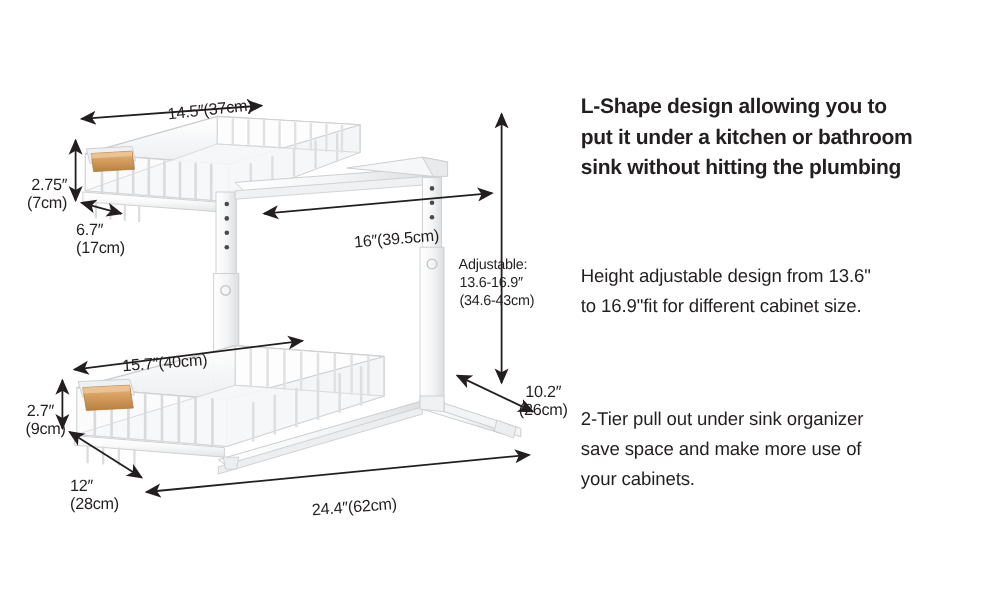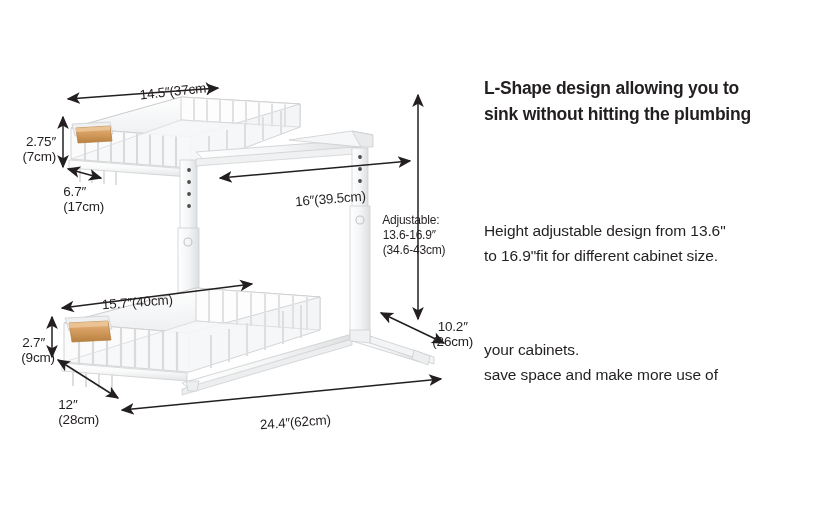--- a/index.html
+++ b/index.html
@@ -287,21 +287,21 @@
         <line x1="58" y1="360" x2="118" y2="398" marker-start="url(#arrTail)" marker-end="url(#arrTip)"></line>
 
         <line x1="122" y1="410" x2="441" y2="379" marker-start="url(#arrTail)" marker-end="url(#arrTip)"></line>
       </g>
     </svg>
 
     <div class="dim-label rot-b" style="left:116px; top:74px;">
       <span>14.5″(37cm)</span>
     </div>
 
-    <div class="dim-label right" style="left:0px; top:118px; width:56px;">
+    <div class="dim-label right" style="left:0px; top:130px; width:56px;">
       <span>2.75″</span>
       <span>(7cm)</span>
     </div>
 
     <div class="dim-label left" style="left:42px; top:168px;">
       <span>6.7″</span>
       <span>(17cm)</span>
     </div>
 
     <div class="dim-label rot-c" style="left:272px; top:180px;">
@@ -335,27 +335,29 @@
 
     <div class="dim-label rot-a" style="left:237px; top:403px;">
       <span>24.4″(62cm)</span>
     </div>
   </div>
 
   <div class="text-pane">
 
     <div class="para headline">
       <span>L-Shape design allowing you to</span>
+      <span>put it under a kitchen or bathroom</span>
       <span>sink without hitting the plumbing</span>
     </div>
 
     <div class="para body1">
       <span>Height adjustable design from 13.6"</span>
       <span>to 16.9"fit for different cabinet size.</span>
     </div>
 
     <div class="para body2">
+      <span>2-Tier pull out under sink organizer</span>
+      <span>save space and make more use of</span>
       <span>your cabinets.</span>
-      <span>save space and make more use of</span>
     </div>
   </div>
 
 </div>
 
 </body></html>

